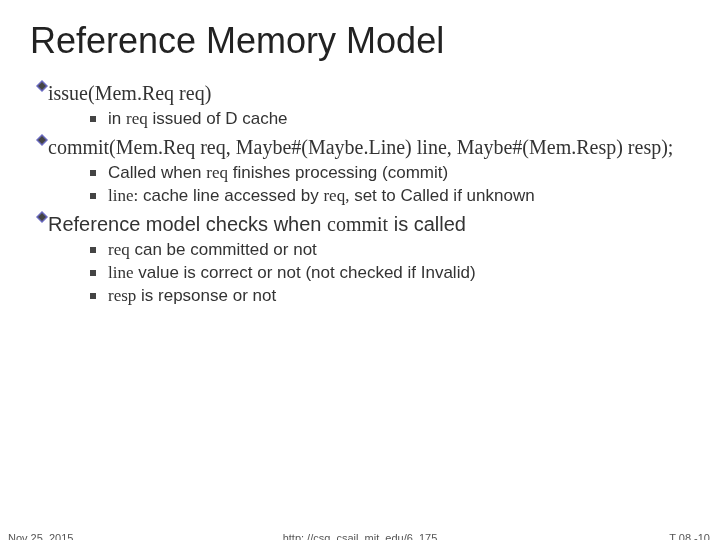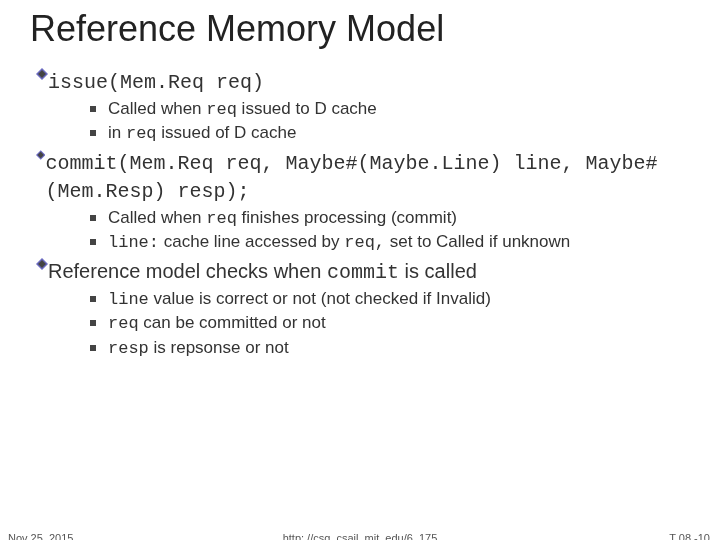--- a/index.html
+++ b/index.html
@@ -8,21 +8,21 @@
     width: 720px;
     height: 540px;
     background: #fff;
     font-family: Verdana, Geneva, sans-serif;
     color: #333;
     position: relative;
     box-sizing: border-box;
     overflow: hidden;
   }
   .slide {
-    padding: 8px 30px 0 30px;
+    padding: 20px 30px 0 30px;
     box-sizing: border-box;
     width: 100%;
     height: 100%;
   }
   .title {
     font-size: 36px;
     font-weight: 400;
     color: #222;
     margin: 0 0 18px 0;
     font-family: Verdana, Geneva, sans-serif;
@@ -43,21 +43,21 @@
   }
   .lvl2 .bullet-square {
     flex: 0 0 auto;
     width: 6px;
     height: 6px;
     background: #444;
     margin-right: 12px;
     margin-top: 8px;
   }
   .mono {
-    font-family: Liberation Mono, monospace;
+    font-family: Liberation Serif, serif;
   }
   .footer {
     position: absolute;
     bottom: 8px;
     left: 0;
     width: 100%;
     font-size: 11px;
     color: #555;
   }
   .footer .date { position: absolute; left: 8px; }
@@ -70,24 +70,20 @@
 
 <div class="slide">
   <h1 class="title">Reference Memory Model</h1>
 
   <div class="lvl1">
     <svg class="diamond" width="12" height="12" viewBox="0 0 12 12">
         <polygon points="6,0 12,6 6,12 0,6" fill="#6a6ac0"></polygon>
         <polygon points="6,2 10,6 6,10 2,6" fill="#444"></polygon>
       </svg>
     <div><span class="mono">issue(Mem.Req req)</span></div>
-  </div>
-  <div class="lvl2">
-    <div class="bullet-square"></div>
-    <div><span>Called when </span><span class="mono">req</span><span> issued to D cache</span></div>
   </div>
   <div class="lvl2">
     <div class="bullet-square"></div>
     <div><span>in </span><span class="mono">req</span><span> issued of D cache</span></div>
   </div>
 
   <div class="lvl1">
     <svg class="diamond" width="12" height="12" viewBox="0 0 12 12">
         <polygon points="6,0 12,6 6,12 0,6" fill="#6a6ac0"></polygon>
         <polygon points="6,2 10,6 6,10 2,6" fill="#444"></polygon>
@@ -105,25 +101,25 @@
 
   <div class="lvl1">
     <svg class="diamond" width="12" height="12" viewBox="0 0 12 12">
         <polygon points="6,0 12,6 6,12 0,6" fill="#6a6ac0"></polygon>
         <polygon points="6,2 10,6 6,10 2,6" fill="#444"></polygon>
       </svg>
     <div><span>Reference model checks when </span><span class="mono">commit</span><span> is called</span></div>
   </div>
   <div class="lvl2">
     <div class="bullet-square"></div>
-    <div><span class="mono">line</span><span> value is correct or not (not checked if Invalid)</span></div>
+    <div><span class="mono">req</span><span> can be committed or not</span></div>
   </div>
   <div class="lvl2">
     <div class="bullet-square"></div>
-    <div><span class="mono">req</span><span> can be committed or not</span></div>
+    <div><span class="mono">line</span><span> value is correct or not (not checked if Invalid)</span></div>
   </div>
   <div class="lvl2">
     <div class="bullet-square"></div>
     <div><span class="mono">resp</span><span> is repsonse or not</span></div>
   </div>
 </div>
 
 <div class="footer">
   <span class="date">Nov 25, 2015</span>
   <span class="url">http: //csg. csail. mit. edu/6. 175</span>

